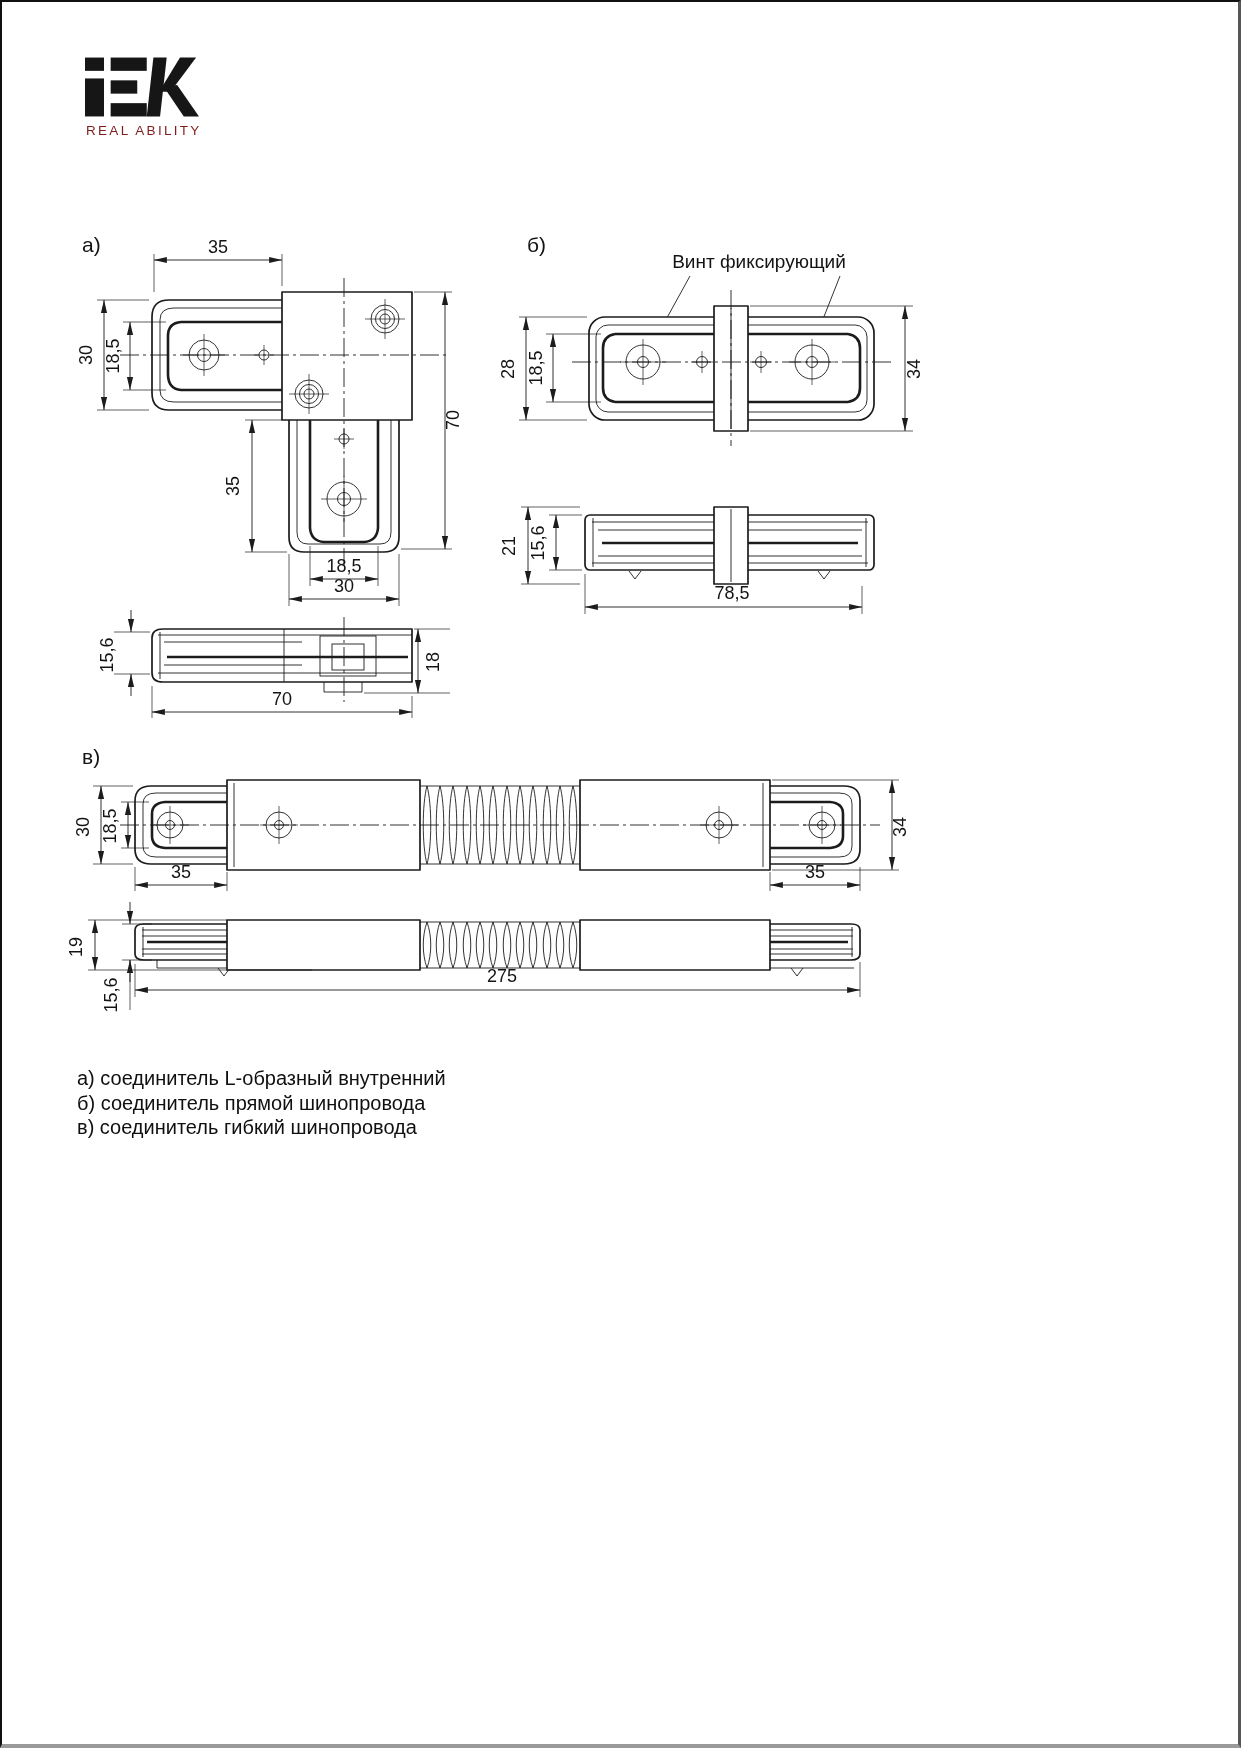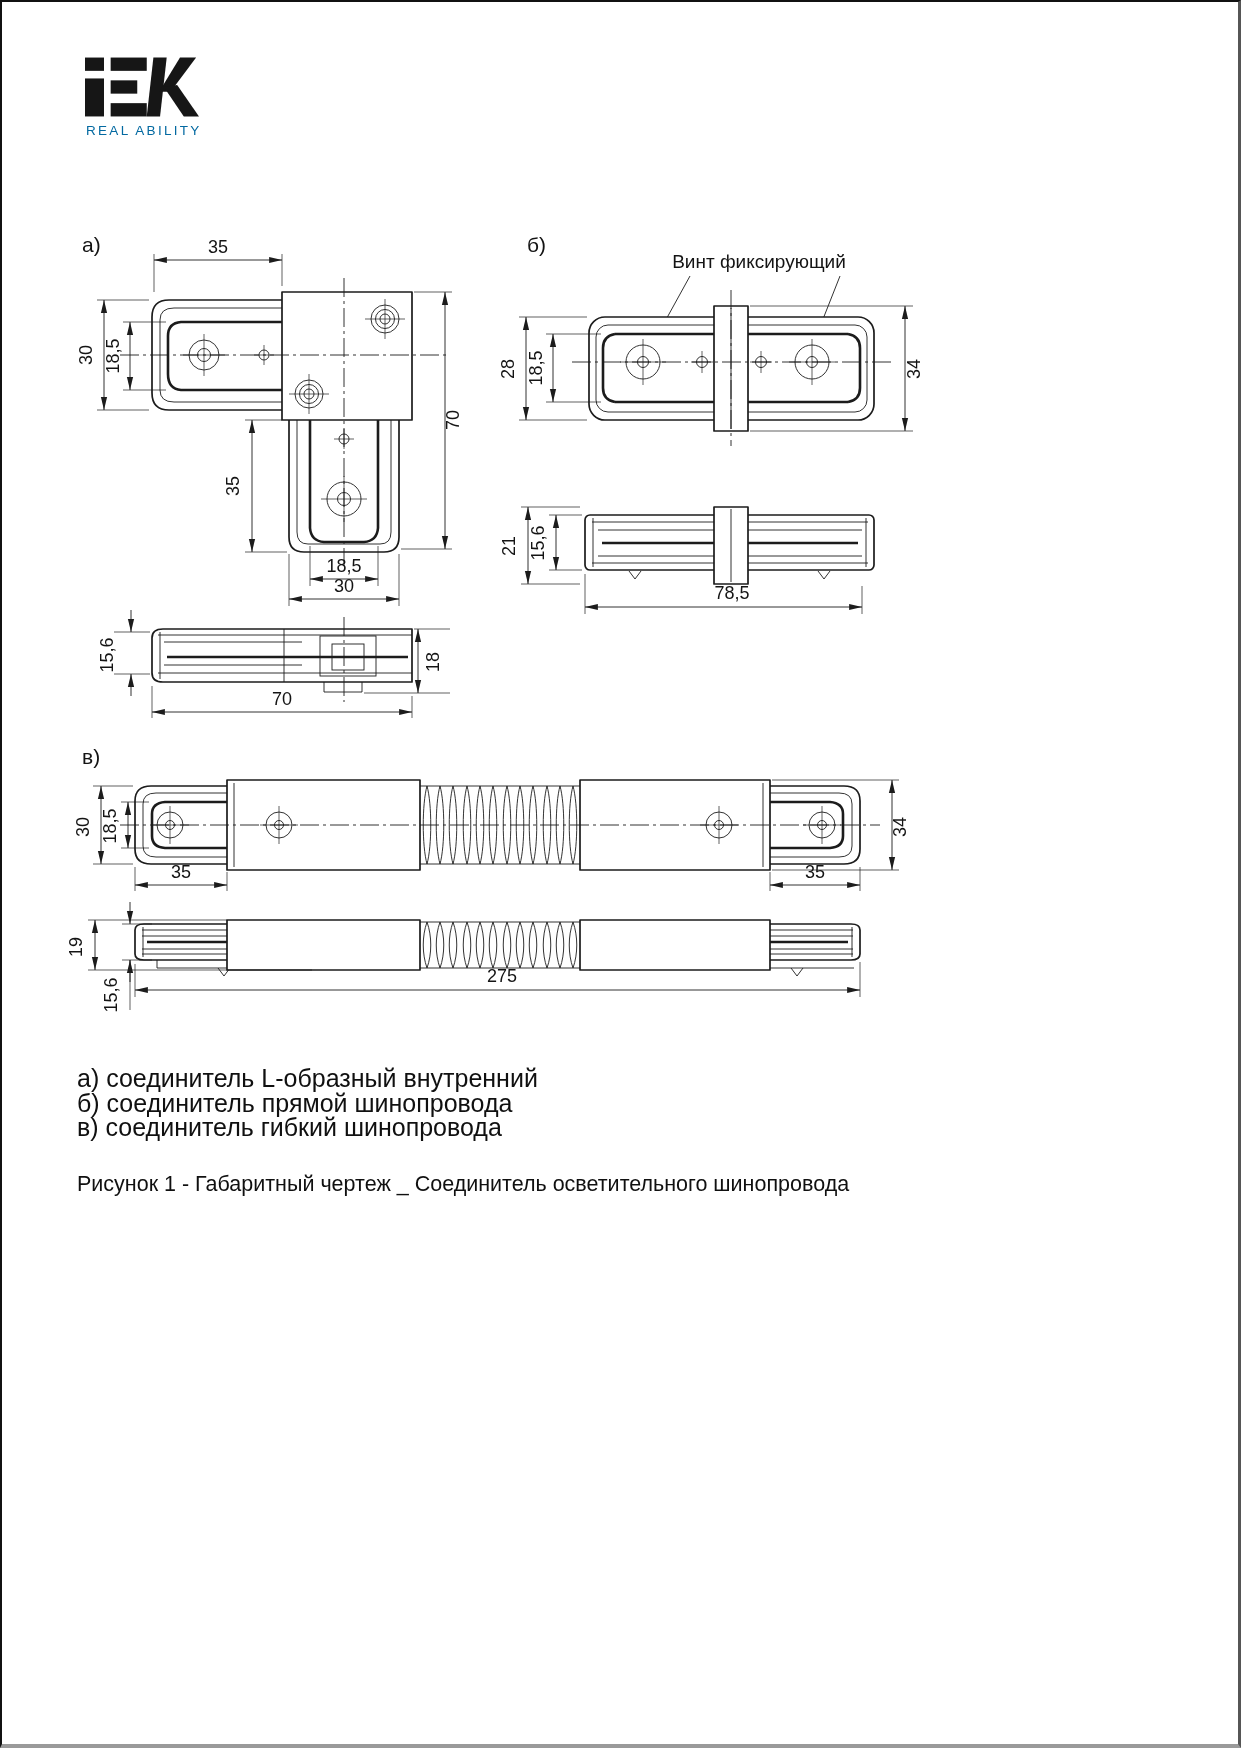--- a/index.html
+++ b/index.html
@@ -1,23 +1,23 @@
 <!DOCTYPE html>
 <html><head>
 <meta charset="utf-8">
 <style>
   html,body{margin:0;padding:0;background:#e8e8e8;}
   .page{position:relative;width:1241px;height:1748px;background:#fff;box-sizing:border-box;
         border-top:2px solid #111;border-left:2px solid #111;
         border-right:3px solid #565656;border-bottom:4px solid #9a9a9a;
         font-family:"Liberation Sans",sans-serif;overflow:hidden;}
   .logo-svg{position:absolute;left:83px;top:54px;width:114px;height:62px;}
-  .tagline{position:absolute;left:84px;top:121px;font-size:13.5px;letter-spacing:2.3px;color:#0369a1;}
+  .tagline{position:absolute;left:84px;top:121px;font-size:13.5px;letter-spacing:2.3px;color:#7f1d1d;}
   .drawing-svg{position:absolute;left:0;top:0;width:1241px;height:1030px;}
-  .legend{position:absolute;left:75px;top:1064px;font-size:25px;line-height:24.5px;color:#101010;}
+  .legend{position:absolute;left:75px;top:1064px;font-size:20px;line-height:24.5px;color:#101010;}
   .caption{position:absolute;left:75px;top:1170px;font-size:21.5px;color:#101010;}
   
   .ol{fill:none;stroke:#1c1c1c;stroke-width:1.7;stroke-linejoin:round;}
   .olf{fill:#fff;stroke:#1c1c1c;stroke-width:1.7;stroke-linejoin:round;}
   .il{fill:none;stroke:#1c1c1c;stroke-width:0.9;}
   .bl{fill:none;stroke:#1c1c1c;stroke-width:2.6;}
   .xl{stroke:#1c1c1c;stroke-width:0.7;fill:none;}
   .dl{stroke:#1c1c1c;stroke-width:0.9;fill:none;}
   .cl{fill:none;stroke:#1c1c1c;stroke-width:0.9;stroke-dasharray:19 4 3 4;}
   .dt{font:18px "Liberation Sans",sans-serif;fill:#141414;text-anchor:middle;}
@@ -409,15 +409,14 @@
       </g>
     </g>
   </svg>
 
   <div class="legend">
     <div>а) соединитель L-образный внутренний</div>
     <div>б) соединитель прямой шинопровода</div>
     <div>в) соединитель гибкий шинопровода</div>
   </div>
 
-  <div class="caption">Рисунок 1 - Габаритный чертеж _ Соединитель осветительного шинопровода</div>
 
 </div>
 
 </body></html>

